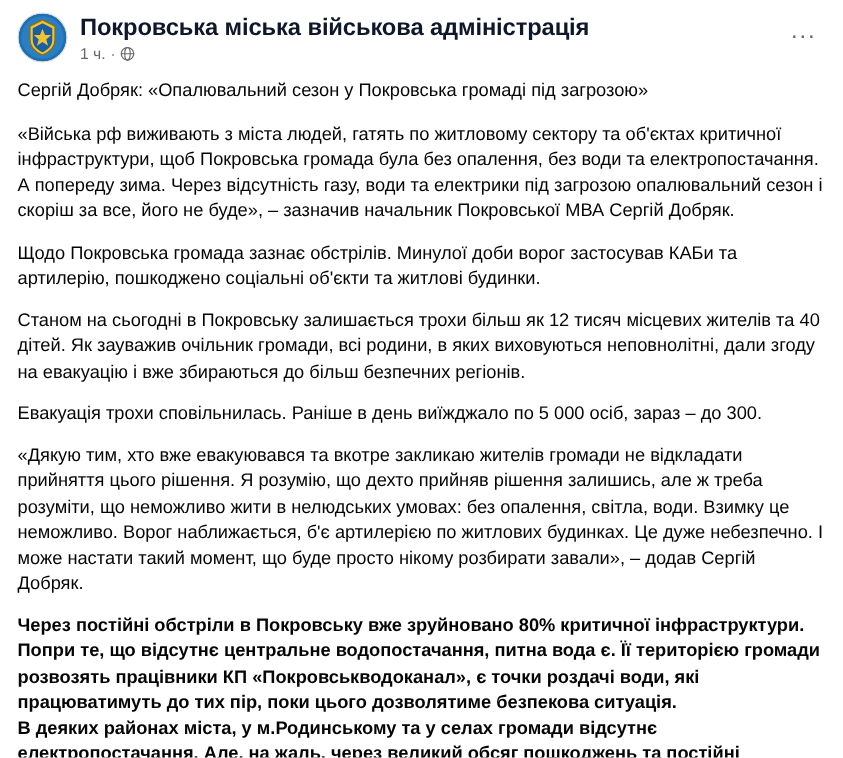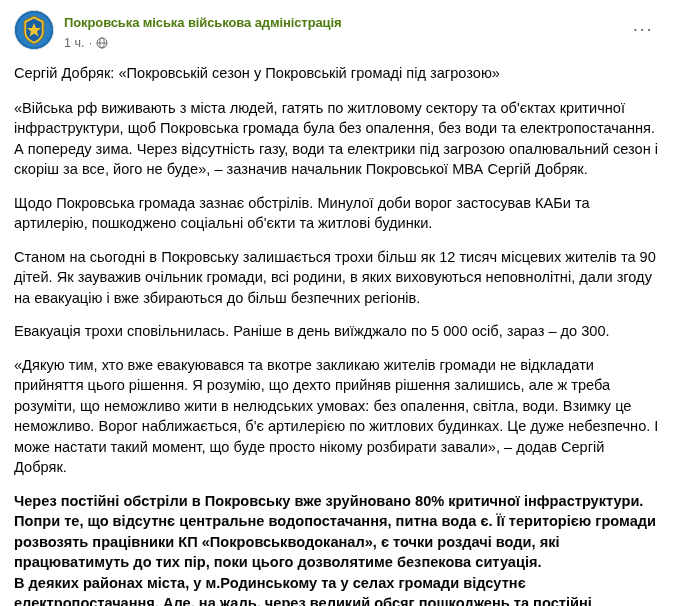--- a/index.html
+++ b/index.html
@@ -42,23 +42,23 @@
     display: block;
   }
   .header-text {
     display: flex;
     flex-direction: column;
     justify-content: center;
     padding-top: 1px;
     min-height: 40px;
   }
   .page-name {
-    font-size: 13px;
+    font-size: 19px;
     font-weight: bold;
-    color: #4d7c0f;
+    color: #0f172a;
     line-height: 20px;
     letter-spacing: -0.1px;
   }
   .meta-row {
     display: flex;
     align-items: center;
     margin-top: 3px;
     font-size: 12.5px;
     color: #65676b;
     line-height: 14px;
@@ -138,23 +138,23 @@
             <line x1="1" y1="6" x2="11" y2="6" stroke="#65676b" stroke-width="0.9"></line>
           </svg>
         </span>
       </div>
     </div>
 
     <div class="more-btn">...</div>
   </div>
 
   <div class="post-body">
-    <p class="headline">Сергій Добряк: «Покровській сезон у Покровській громаді під загрозою»</p>
+    <p class="headline">Сергій Добряк: «Опалювальний сезон у Покровська громаді під загрозою»</p>
     <p>«Війська рф виживають з міста людей, гатять по житловому сектору та об'єктах критичної інфраструктури, щоб Покровська громада була без опалення, без води та електропостачання. А попереду зима. Через відсутність газу, води та електрики під загрозою опалювальний сезон і скоріш за все, його не буде», – зазначив начальник Покровської МВА Сергій Добряк.</p>
     <p>Щодо Покровська громада зазнає обстрілів. Минулої доби ворог застосував КАБи та артилерію, пошкоджено соціальні об'єкти та житлові будинки.</p>
-    <p>Станом на сьогодні в Покровську залишається трохи більш як 12 тисяч місцевих жителів та 90 дітей. Як зауважив очільник громади, всі родини, в яких виховуються неповнолітні, дали згоду на евакуацію і вже збираються до більш безпечних регіонів.</p>
+    <p>Станом на сьогодні в Покровську залишається трохи більш як 12 тисяч місцевих жителів та 40 дітей. Як зауважив очільник громади, всі родини, в яких виховуються неповнолітні, дали згоду на евакуацію і вже збираються до більш безпечних регіонів.</p>
     <p>Евакуація трохи сповільнилась. Раніше в день виїжджало по 5 000 осіб, зараз – до 300.</p>
     <p>«Дякую тим, хто вже евакуювався та вкотре закликаю жителів громади не відкладати прийняття цього рішення. Я розумію, що дехто прийняв рішення залишись, але ж треба розуміти, що неможливо жити в нелюдських умовах: без опалення, світла, води. Взимку це неможливо. Ворог наближається, б'є артилерією по житлових будинках. Це дуже небезпечно. І може настати такий момент, що буде просто нікому розбирати завали», – додав Сергій Добряк.</p>
     <p class="tight">Через постійні обстріли в Покровську вже зруйновано 80% критичної інфраструктури. Попри те, що відсутнє центральне водопостачання, питна вода є. Її територією громади розвозять працівники КП «Покровськводоканал», є точки роздачі води, які працюватимуть до тих пір, поки цього дозволятиме безпекова ситуація.</p>
     <p class="tight">В деяких районах міста, у м.Родинському та у селах громади відсутнє електропостачання. Але, на жаль, через великий обсяг пошкоджень та постійні обстріли відновити його поки технічно неможливо.</p>
   </div>
 
 </div>
 
 </body></html>

